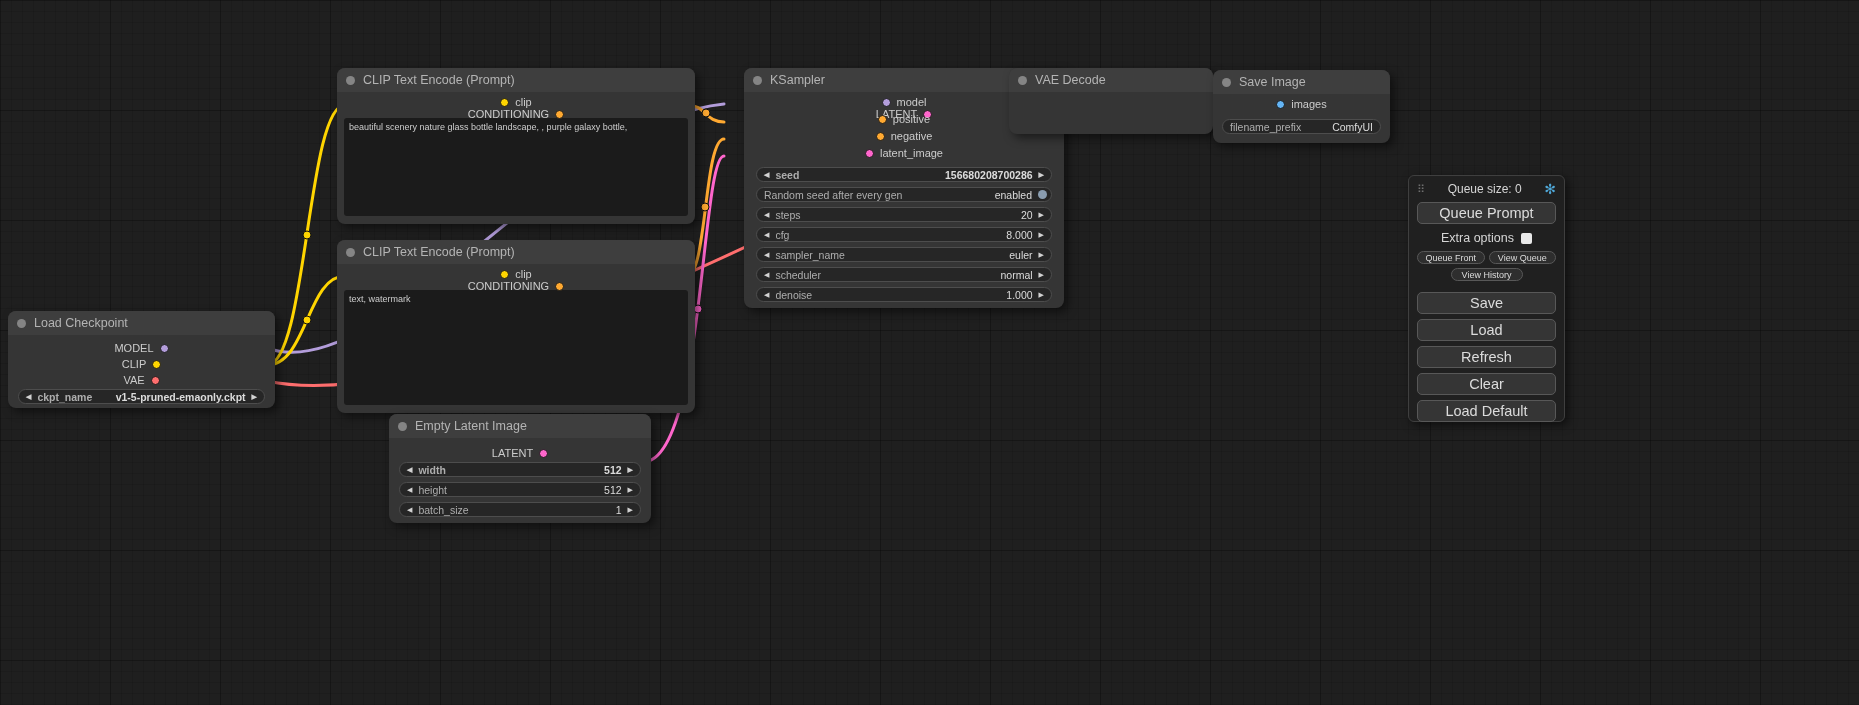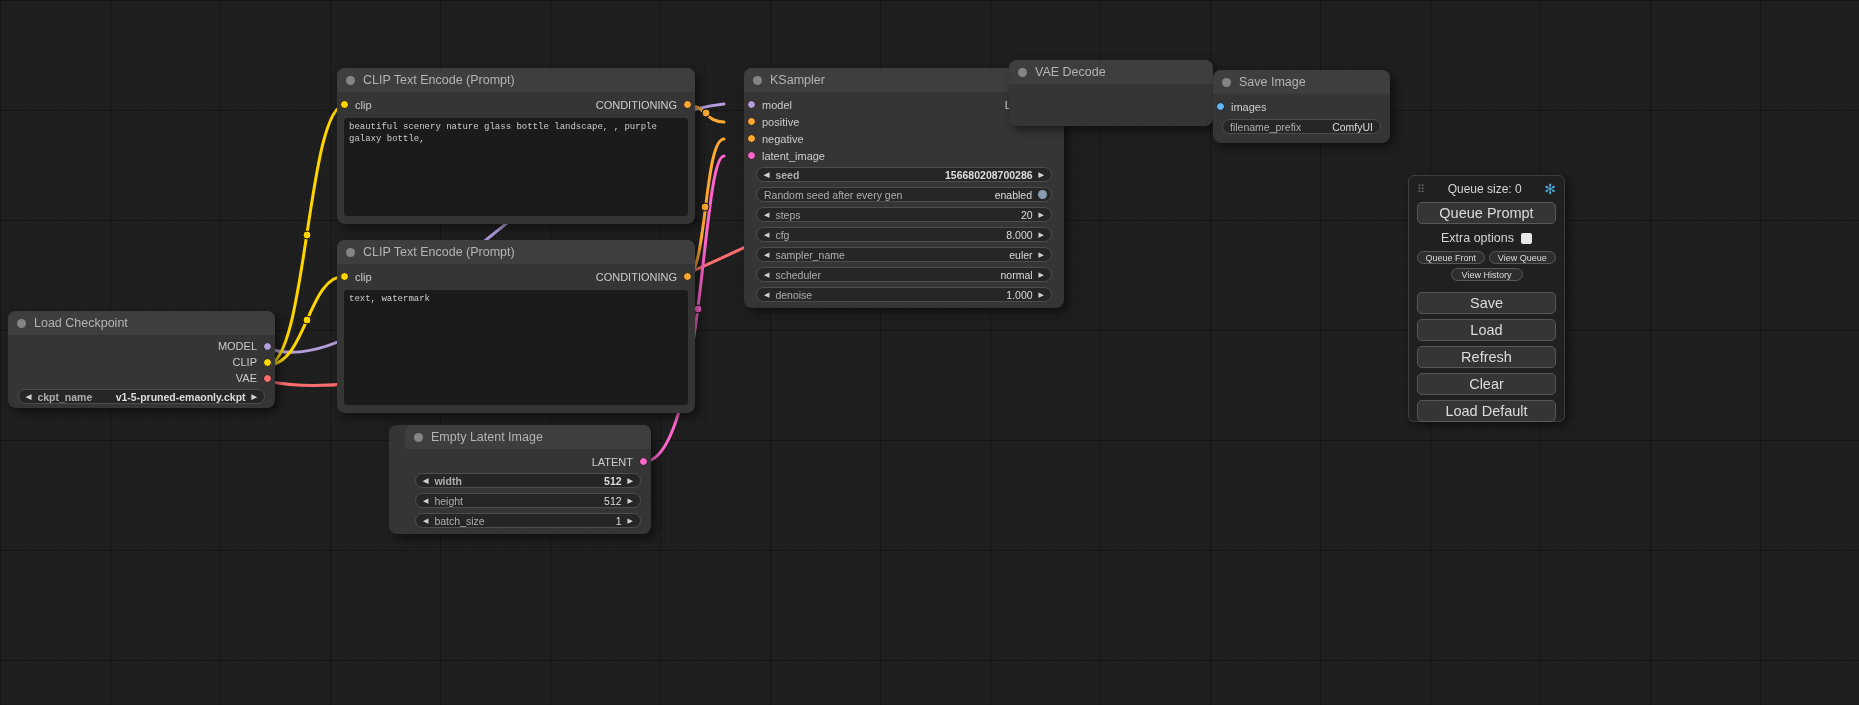--- a/index.html
+++ b/index.html
@@ -23,21 +23,21 @@
     position:absolute; z-index:2; background:#353535; border-radius:8px;
     box-shadow:4px 4px 10px rgba(0,0,0,0.5); color:#c8c8c8;
   }
   .node-header {
     height:24px; background:#3e3e3e; border-radius:8px 8px 0 0;
     display:flex; align-items:center; gap:8px; padding:0 9px;
   }
   .collapse-dot { width:9px; height:9px; border-radius:50%; background:#858585; flex:0 0 auto; }
   .node-title { font-size:12.5px; color:#b4b4b4; white-space:nowrap; }
 
-  .slot-row { display:flex; align-items:center; justify-content:space-between; height:17px; padding:0 3px; }
+  .slot-row { display:flex; align-items:center; justify-content:space-between; height:17px; padding:0 3px;flex-direction:column; }
   .slot-row.vae-row { height:18px; }
   .slot { display:flex; align-items:center; gap:6px; }
   .slot-label { font-size:11px; color:#cccccc; white-space:nowrap; }
   .port { width:9px; height:9px; border-radius:50%; border:1px solid #1a1a1a; flex:0 0 auto; }
   .body-pad { padding-top:4px; }
   .body-pad3 { padding-top:3px; }
 
   .widget {
     height:15px; margin:5px 12px 0; background:#262626; border:1px solid #4d4d4d;
     border-radius:8px; display:flex; align-items:center; padding:0 7px; gap:6px;
@@ -47,21 +47,21 @@
   .widget.m10 { margin-left:10px; margin-right:10px; }
   .widget.m9  { margin-left:9px;  margin-right:9px;text-align:center; }
   .wlabel { color:#aeaeae; }
   .wvalue { color:#dcdcdc; }
   .spacer { flex:1; }
   .arrow { font-size:7px; color:#d2d2d2; line-height:1; flex:0 0 auto; }
   .toggle-dot { width:9px; height:9px; border-radius:50%; flex:0 0 auto; margin-right:-3px; }
 
   .prompt-box {
     margin:5px 7px 0; background:#1b1b1b; border-radius:3px; padding:4px 5px;
-    font-family:Liberation Mono, monospace; font-size:9px; line-height:1.3;
+    font-family:Liberation Sans, sans-serif; font-size:9px; line-height:1.3;
     color:#cdcdcd; overflow:hidden; word-wrap:break-word;
   }
 
   .queue-panel {
     position:absolute; left:1408px; top:175px; width:157px; height:247px; z-index:3;
     background:#202020; border:1px solid #3f3f3f; border-radius:6px;
     box-shadow:3px 3px 10px rgba(0,0,0,0.55); padding:5px 8px; color:#d6d6d6;
   }
   .qp-header { display:flex; align-items:center; justify-content:space-between; height:16px; }
   .drag-dots { color:#6e6e6e; font-size:11px; line-height:1; }
@@ -175,21 +175,21 @@
         </div>
         <div class="slot">
           <span class="slot-label">CONDITIONING</span>
           <span class="port" style="background: rgb(255, 169, 49);"></span>
         </div>
       </div>
       <div class="prompt-box" style="height:115px;">text, watermark</div>
     </div>
   </div>
 
-  <div class="node" style="left:389px; top:425px; width:262px; height:109px;padding-left:16px;">
+  <div class="node" style="left:389px; top:414px; width:262px; height:109px;">
     <div class="node-header">
       <span class="collapse-dot"></span>
       <span class="node-title">Empty Latent Image</span>
     </div>
     <div class="body-pad">
       <div class="slot-row">
           <span></span>
         <div class="slot">
           <span class="slot-label">LATENT</span>
           <span class="port" style="background: rgb(255, 102, 204);"></span>
@@ -298,21 +298,21 @@
       <div class="widget">
         <span class="arrow">◀</span>
         <span class="wlabel">denoise</span>
         <span class="spacer"></span>
         <span class="wvalue">1.000</span>
         <span class="arrow">▶</span>
       </div>
     </div>
   </div>
 
-  <div class="node" style="left:1009px; top:60px; width:204px; height:66px;">
+  <div class="node" style="left:1009px; top:68px; width:204px; height:66px;">
     <div class="node-header">
       <span class="collapse-dot"></span>
       <span class="node-title">VAE Decode</span>
     </div>
   </div>
 
   <div class="node" style="left:1213px; top:70px; width:177px; height:73px;">
     <div class="node-header">
       <span class="collapse-dot"></span>
       <span class="node-title">Save Image</span>

